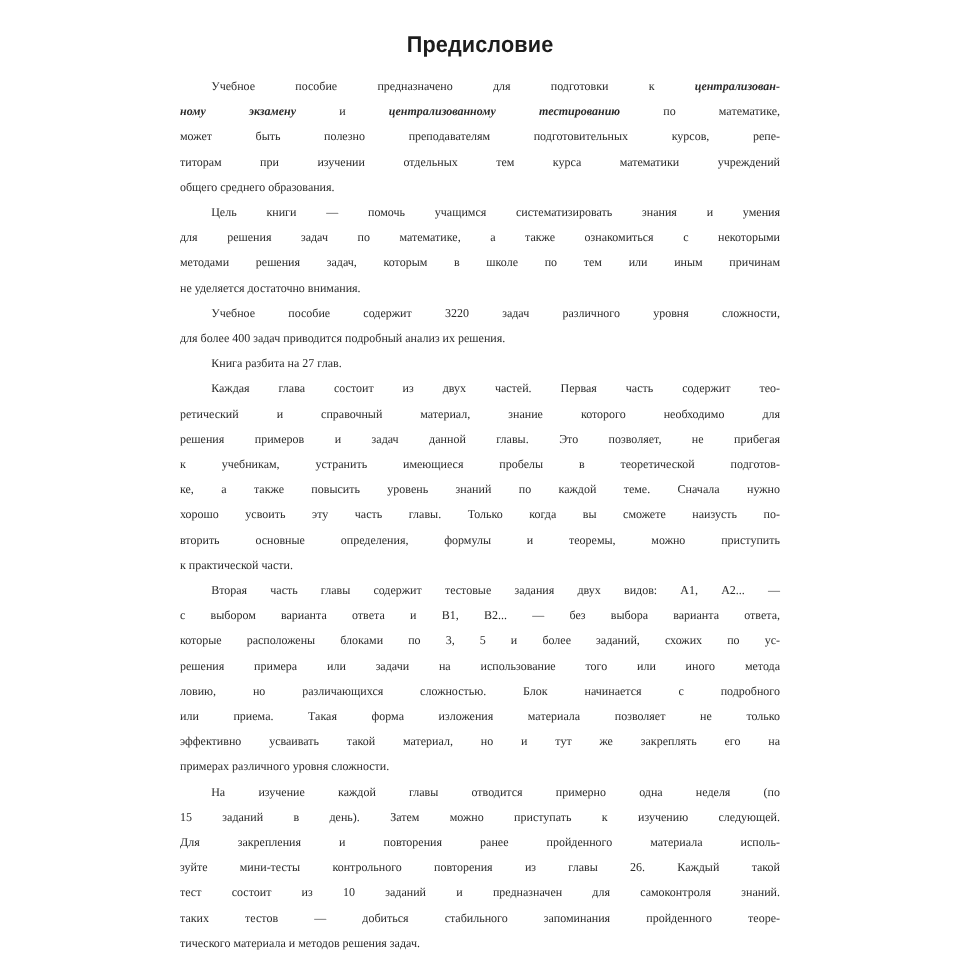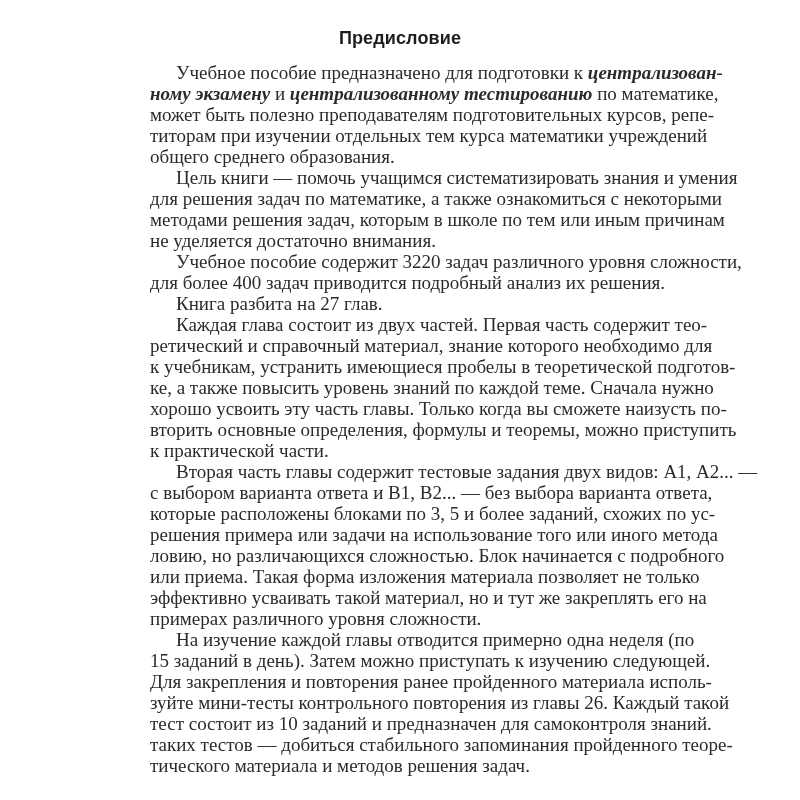--- a/index.html
+++ b/index.html
@@ -42,21 +42,21 @@
   
   .text-column {
     position: absolute;
     top: 62px;
     left: 150px;
     width: 500px;
   }
 
   .para {
     margin: 0;
-    font-size: 19px;
+    font-size: 10px;
     line-height: 21px;
     color: #2b2b2b;
     text-align: left;
   }
 
   
   .ln {
     display: block;
     text-align: justify;
     text-align-last: justify;
@@ -106,20 +106,21 @@
       <span class="ln last">для более 400 задач приводится подробный анализ их решения.</span>
     </p>
 
     <p class="para">
       <span class="ln indent last">Книга разбита на 27 глав.</span>
     </p>
 
     <p class="para">
       <span class="ln indent">Каждая глава состоит из двух частей. Первая часть содержит тео-</span>
       <span class="ln">ретический и справочный материал, знание которого необходимо для</span>
+      <span class="ln">решения примеров и задач данной главы. Это позволяет, не прибегая</span>
       <span class="ln">к учебникам, устранить имеющиеся пробелы в теоретической подготов-</span>
       <span class="ln">ке, а также повысить уровень знаний по каждой теме. Сначала нужно</span>
       <span class="ln">хорошо усвоить эту часть главы. Только когда вы сможете наизусть по-</span>
       <span class="ln">вторить основные определения, формулы и теоремы, можно приступить</span>
       <span class="ln last">к практической части.</span>
     </p>
 
     <p class="para">
       <span class="ln indent">Вторая часть главы содержит тестовые задания двух видов: А1, А2... —</span>
       <span class="ln">с выбором варианта ответа и В1, В2... — без выбора варианта ответа,</span>

